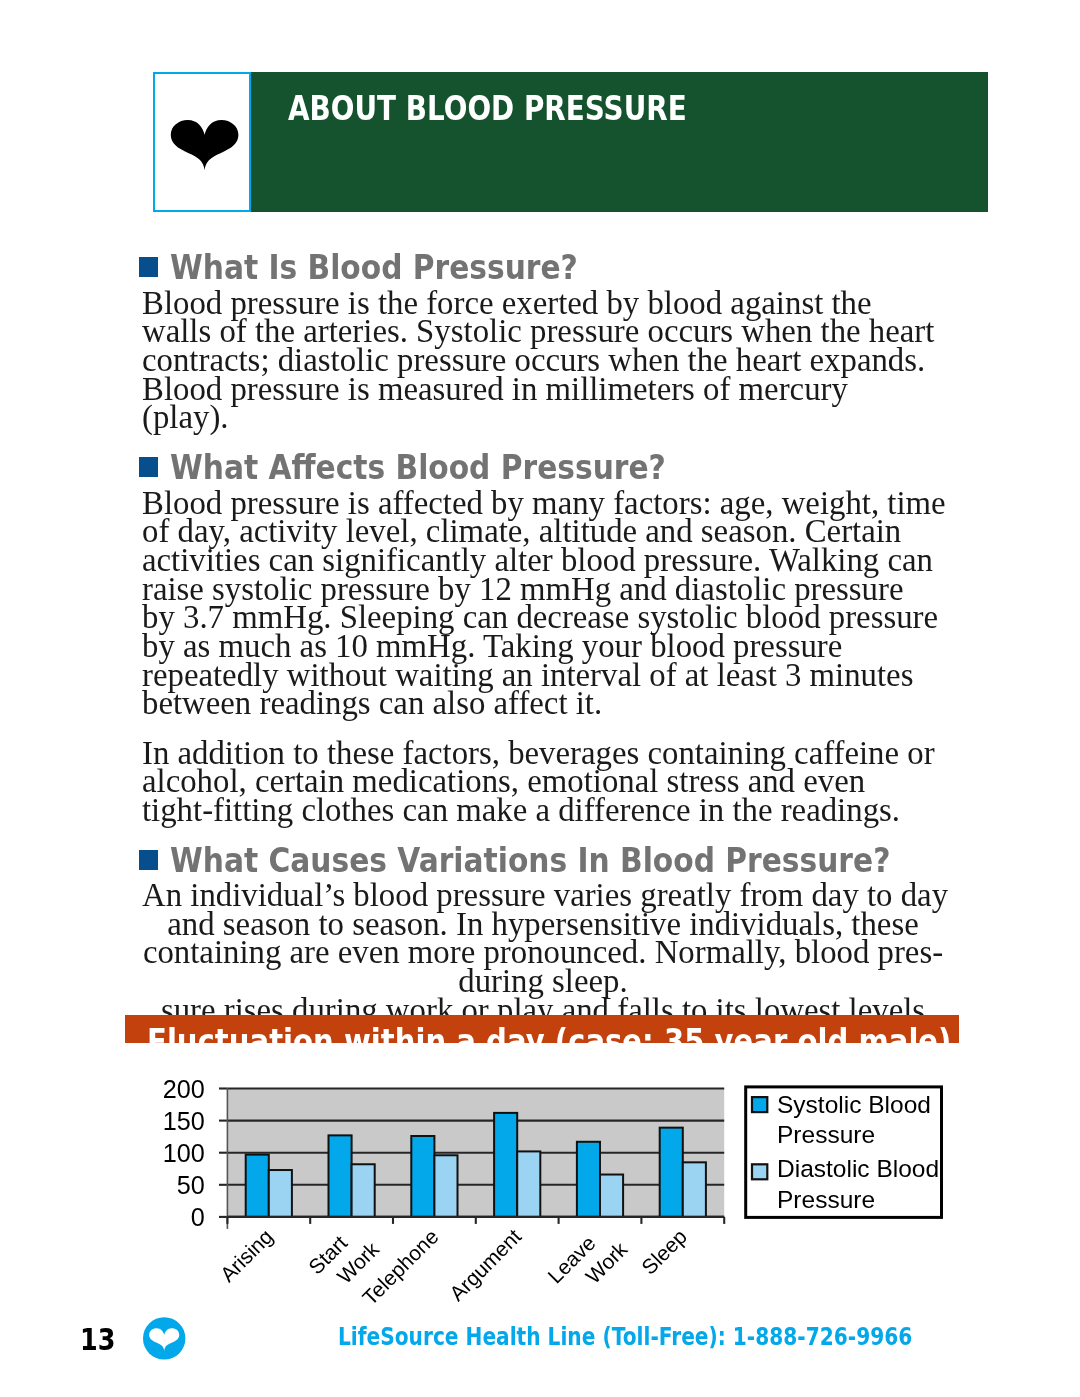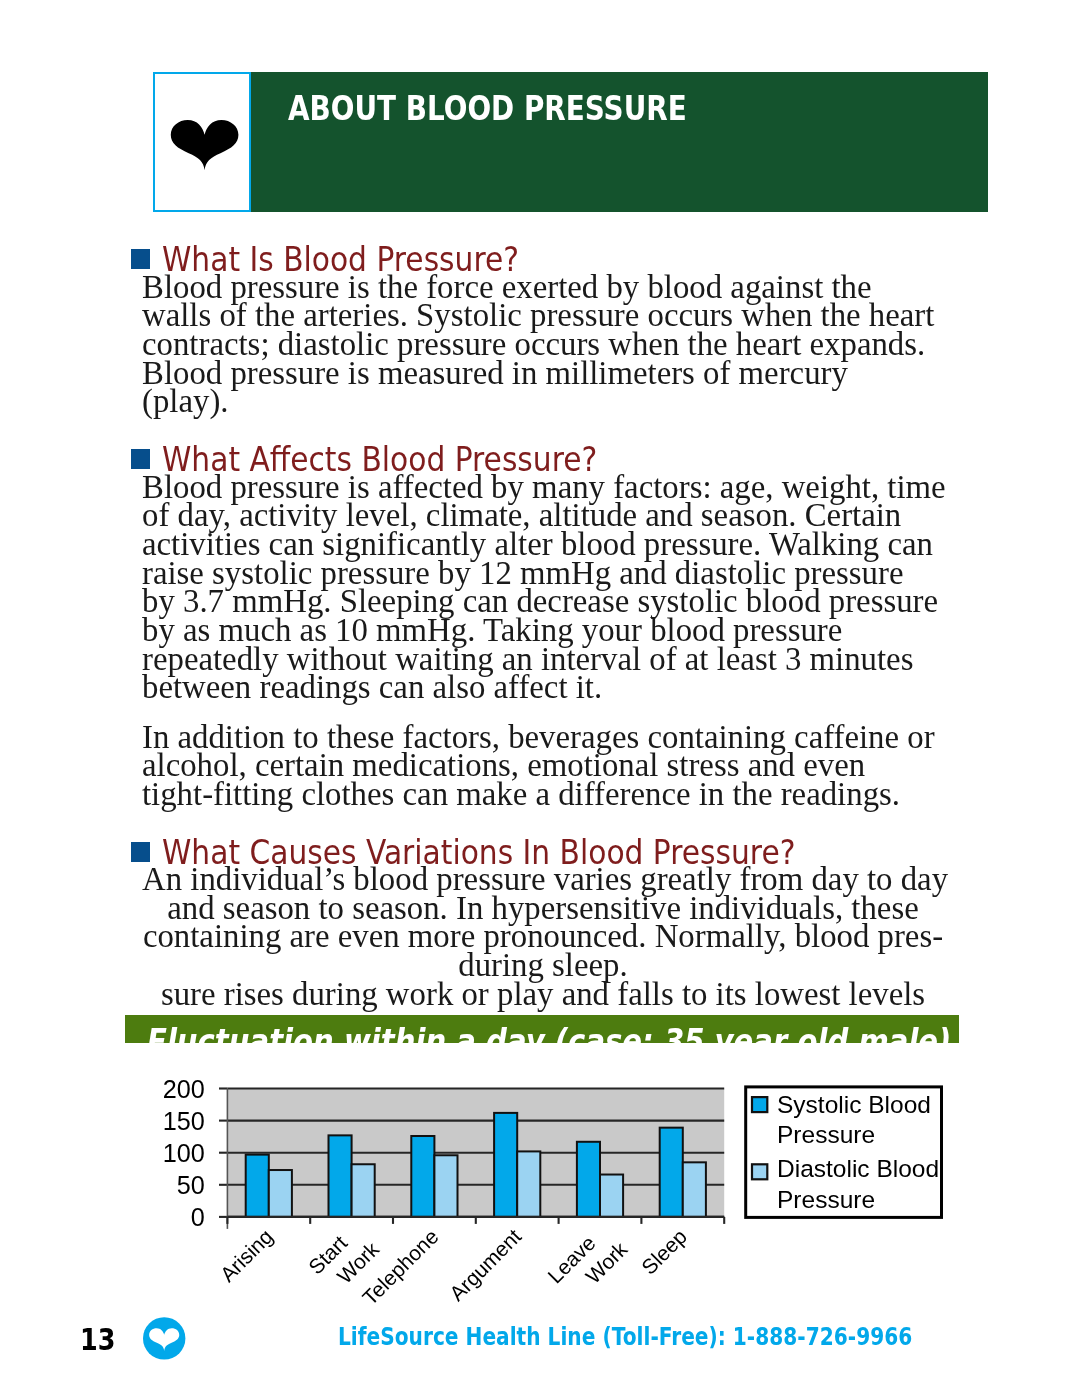--- a/index.html
+++ b/index.html
@@ -19,37 +19,37 @@
   .hdr-iconbox { position:absolute; left:0px; top:0px; width:98.3px; height:140px;
                  background:#ffffff; border:2.6px solid #02a8ea; box-sizing:border-box; }
   .hdr-heart { position:absolute; left:15.2px; top:45.9px; width:69.2px; height:50.4px; }
   .hdr-title { position:absolute; left:135px; top:19px;
                font-family:"DejaVu Sans", sans-serif; font-weight:bold;
                font-size:34.3px; color:#ffffff; white-space:nowrap; line-height:34.3px;
                transform-origin:left top; transform:scaleX(0.812); }
 
   
   .sect { position:absolute; left:128px; width:830px; }
-  h2.head { position:relative; margin:0;
-            font-family:"DejaVu Sans", sans-serif; font-weight:normal;
-            font-size:33px; color:#7f1d1d; white-space:nowrap;
+  h2.head { position:relative; margin:8px;
+            font-family:"DejaVu Sans", sans-serif; font-weight:bold;
+            font-size:33px; color:#737373; white-space:nowrap;
             line-height:33px; height:33px; }
   h2.head .sq { position:absolute; left:2.6px; top:6.2px;
                 width:19.8px; height:19.8px; background:#064e8c; }
   h2.head .ht { position:absolute; left:33.8px; top:0px;
                 display:inline-block; transform-origin:left top; transform:scaleX(0.9); }
   .para { margin:14px; }
   h2.head + .para { margin-top:-3.5px; }
   .ln { font-family:"Liberation Serif", serif; font-size:32.8px;
         line-height:28.7px; color:#1a1a1a; white-space:pre; display:block;
         height:28.7px; }
 
   
   .chart-banner { position:absolute; left:125px; top:1015px; width:834px; height:28px;
-                  background:#4d7c0f;font-style:italic; }
+                  background:#c2410c; }
   .chart-banner span { position:absolute; left:22px; top:8.6px;
                        font-family:"DejaVu Sans", sans-serif; font-weight:bold; font-size:34.3px;
                        color:#ffffff; white-space:nowrap; line-height:34.3px;
                        transform-origin:left top; transform:scaleX(0.849); }
   .chart { position:absolute; left:0px; top:0px; }
 
   
   .pagenum { position:absolute; left:80.0px; top:1324.6px;
              font-family:"DejaVu Sans", sans-serif; font-weight:bold; font-size:30.7px;
              line-height:30.7px; color:#000000; white-space:nowrap;

